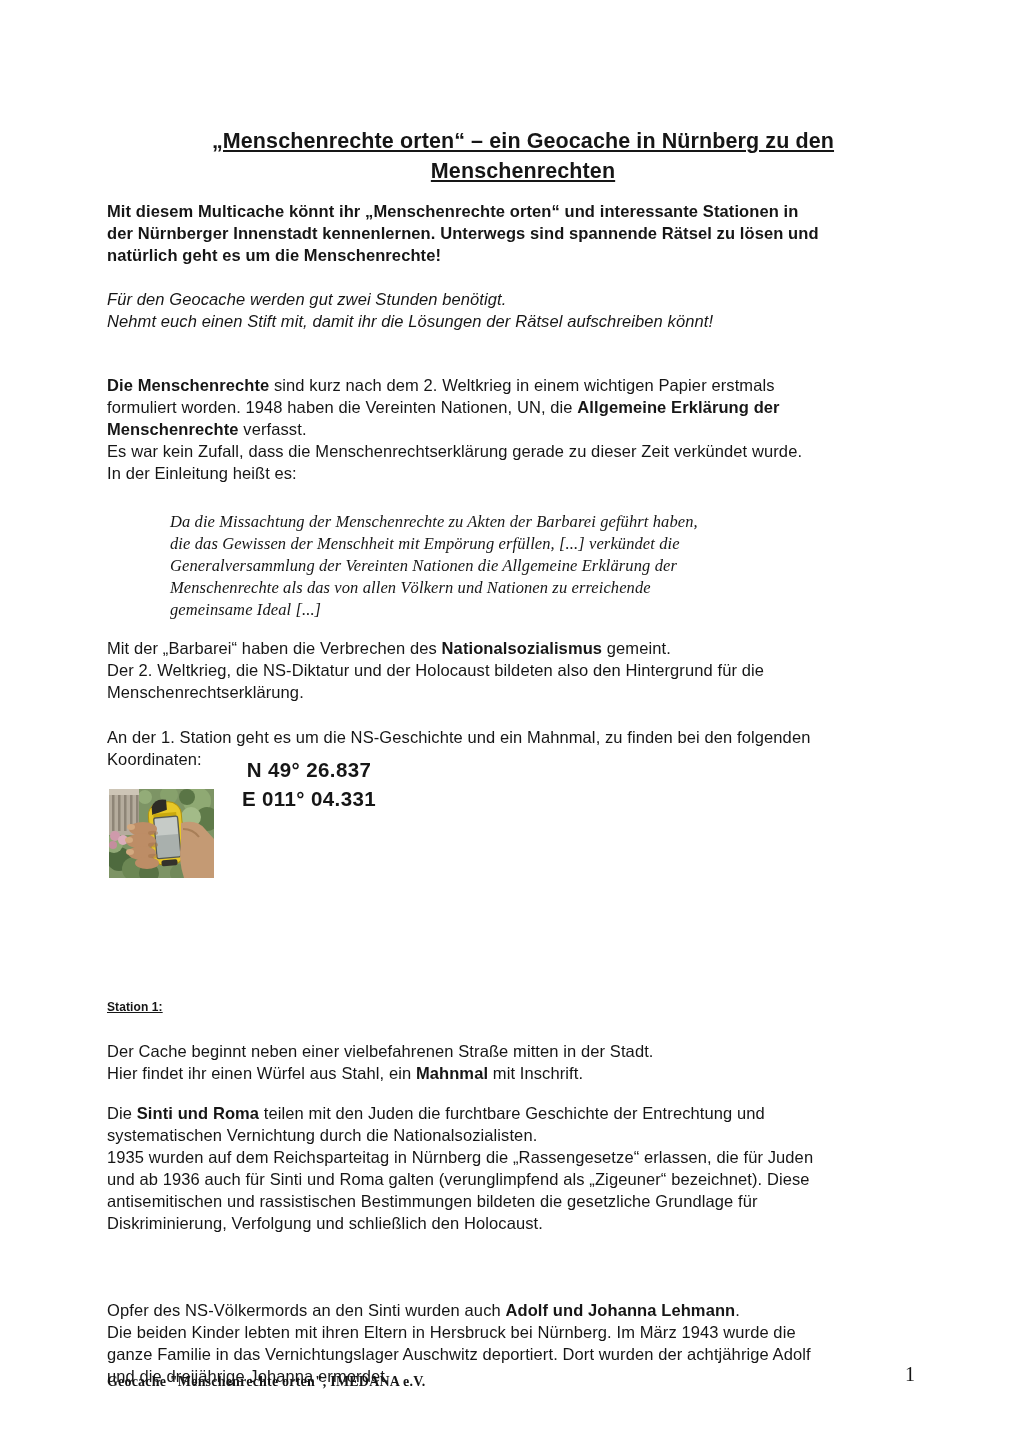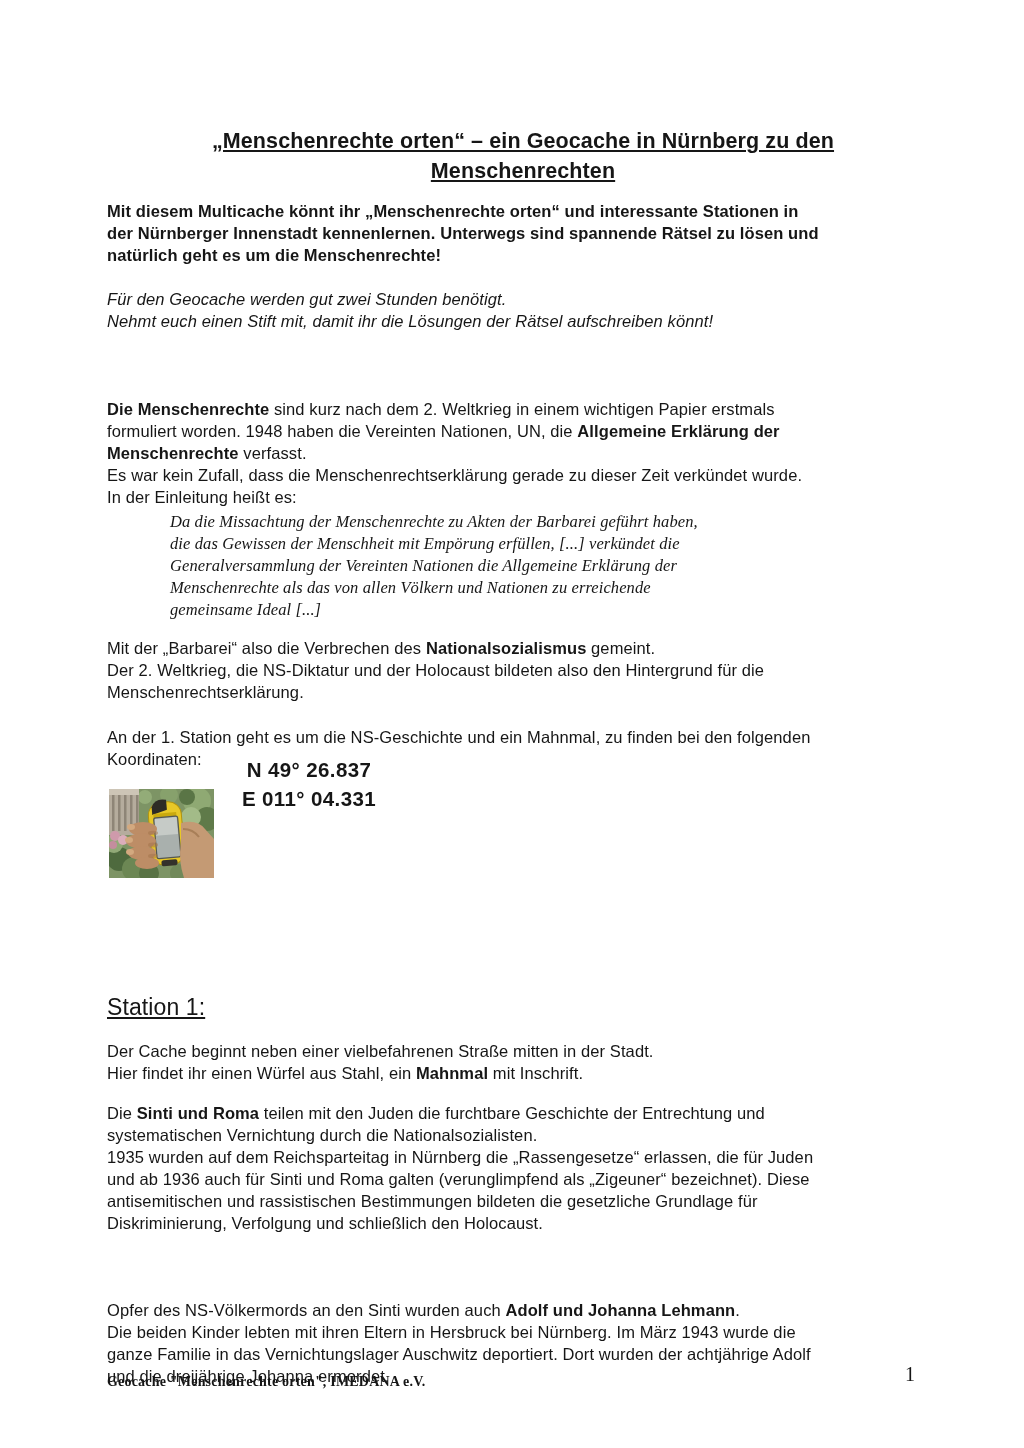--- a/index.html
+++ b/index.html
@@ -9,54 +9,54 @@
        white-space:pre-line;letter-spacing:0.1px;}
   .b{font-weight:bold;}
   .i{font-style:italic;}
   .u{text-decoration:underline;}
   .title{top:126px;left:90px;width:866px;text-align:center;font-weight:bold;
          font-size:21.5px;line-height:30px;}
   .quote{top:511px;left:170px;width:700px;font-style:italic;font-family:Liberation Serif, serif;}
   .coords{top:755px;left:214px;width:190px;font-weight:bold;font-size:20.5px;
           line-height:29px;text-align:center;white-space:pre-line;letter-spacing:0.4px;}
   .photo{position:absolute;top:789px;left:109px;width:105px;height:89px;}
-  .heading{font-weight:normal;font-size:23px;}
+  .heading{font-weight:bold;font-size:12px;}
   .footer-credit{top:1371px;font-family:cursive;font-size:14px;font-weight:600;
                  letter-spacing:0.2px;white-space:normal;}
   .page-num{top:1363px;left:875px;width:40px;text-align:right;
             font-family:"Liberation Serif",serif;font-size:20px;white-space:normal;}
 </style>
 </head>
 <body>
 
 <div class="page">
 
   <div class="blk title"><span class="u">„Menschenrechte orten“ – ein Geocache in Nürnberg zu den
 Menschenrechten</span></div>
 
   <div class="blk i" style="top:288px">Für den Geocache werden gut zwei Stunden benötigt.
 Nehmt euch einen Stift mit, damit ihr die Lösungen der Rätsel aufschreiben könnt!</div>
 
   <div class="blk b" style="top:200px">Mit diesem Multicache könnt ihr „Menschenrechte orten“ und interessante Stationen in
 der Nürnberger Innenstadt kennenlernen. Unterwegs sind spannende Rätsel zu lösen und
 natürlich geht es um die Menschenrechte!</div>
 
-  <div class="blk" style="top:398px"><span class="b">Die Menschenrechte</span><span> sind kurz nach dem 2. Weltkrieg in einem wichtigen Papier erstmals
+  <div class="blk" style="top:374px"><span class="b">Die Menschenrechte</span><span> sind kurz nach dem 2. Weltkrieg in einem wichtigen Papier erstmals
 formuliert worden. 1948 haben die Vereinten Nationen, UN, die </span><span class="b">Allgemeine Erklärung der
 Menschenrechte</span><span> verfasst.
 Es war kein Zufall, dass die Menschenrechtserklärung gerade zu dieser Zeit verkündet wurde.
 In der Einleitung heißt es:</span></div>
 
   <div class="blk quote">Da die Missachtung der Menschenrechte zu Akten der Barbarei geführt haben,
 die das Gewissen der Menschheit mit Empörung erfüllen, [...] verkündet die
 Generalversammlung der Vereinten Nationen die Allgemeine Erklärung der
 Menschenrechte als das von allen Völkern und Nationen zu erreichende
 gemeinsame Ideal [...]</div>
 
-  <div class="blk" style="top:637px"><span>Mit der „Barbarei“ also die Verbrechen des </span><span class="b">Nationalsozialismus</span><span> gemeint.
+  <div class="blk" style="top:637px"><span>Mit der „Barbarei“ haben die Verbrechen des </span><span class="b">Nationalsozialismus</span><span> gemeint.
 Der 2. Weltkrieg, die NS-Diktatur und der Holocaust bildeten also den Hintergrund für die
 Menschenrechtserklärung.</span></div>
 
   <div class="blk" style="top:726px">An der 1. Station geht es um die NS-Geschichte und ein Mahnmal, zu finden bei den folgenden
 Koordinaten:</div>
 
   <div class="photo">
     <svg width="105" height="89" viewBox="0 0 105 89" xmlns="http://www.w3.org/2000/svg">
       <rect width="105" height="89" fill="#7d9465"></rect>
       <g>

